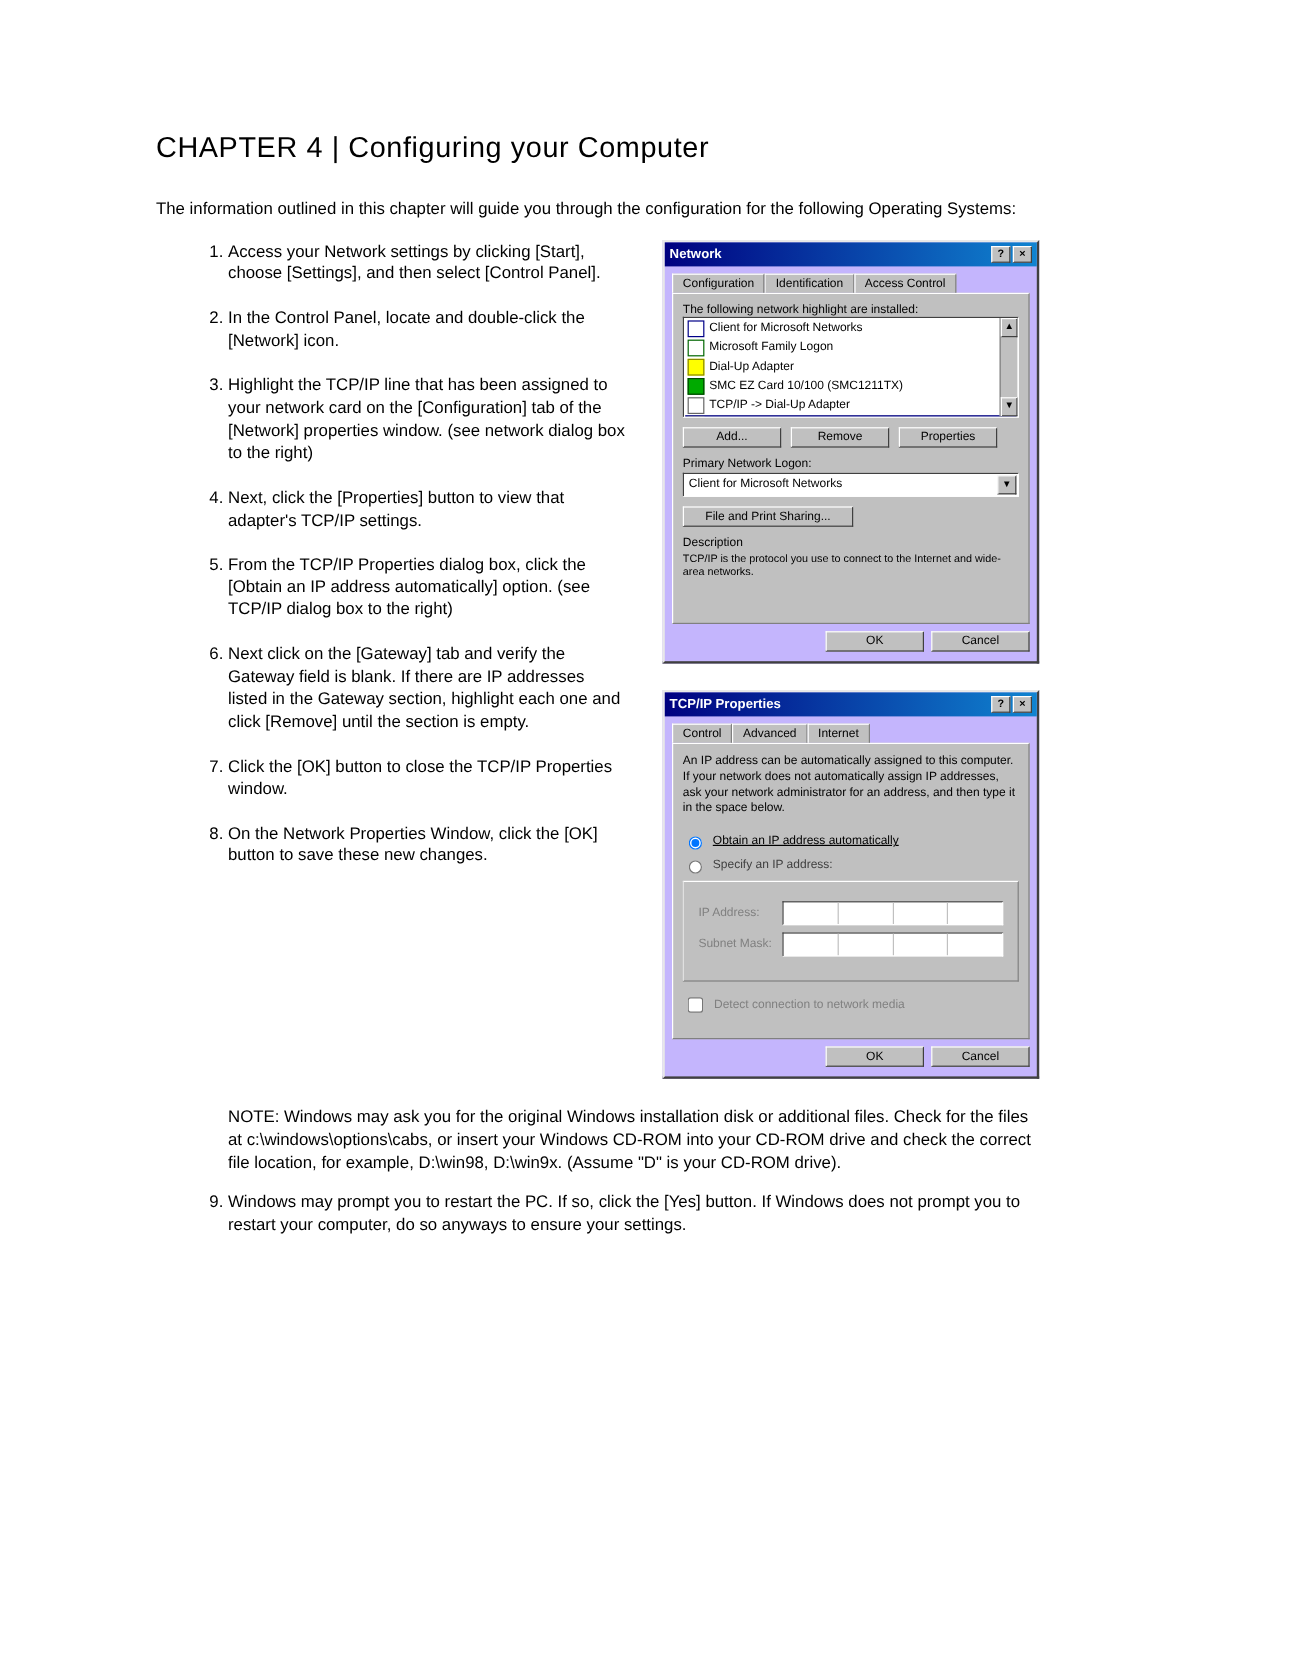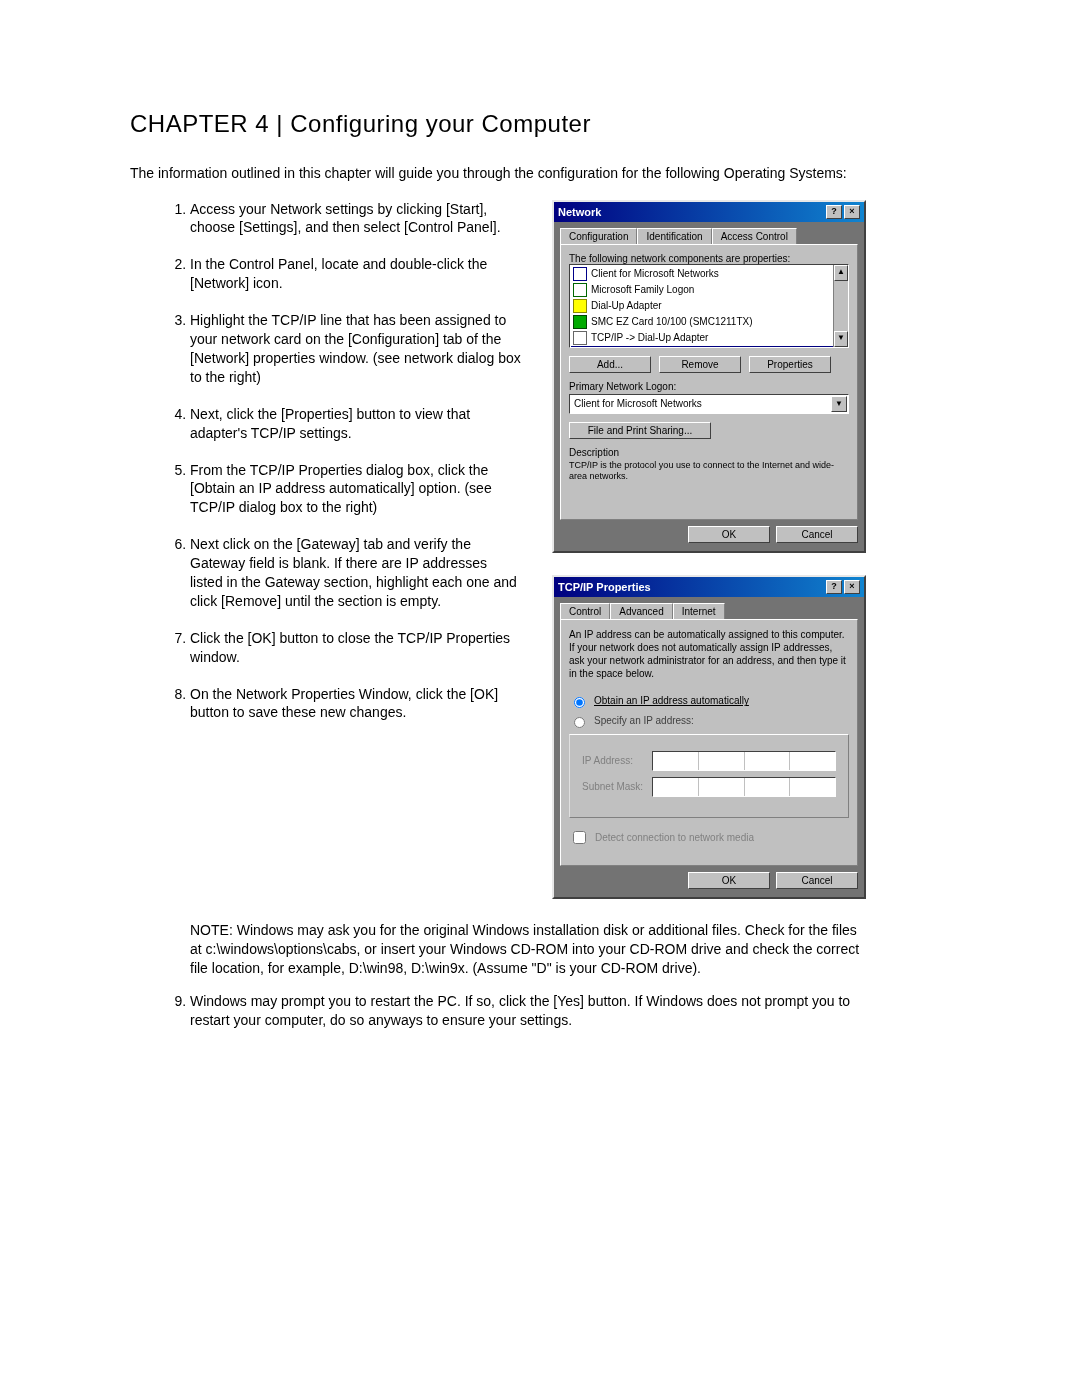--- a/index.html
+++ b/index.html
@@ -59,21 +59,21 @@
   }
   .note {
     margin: 0 0 14px 0;
     padding-left: 60px;
     line-height: 1.35;
   }
 
   
   .dlg {
     width: 310px;
-    background: #737373;
+    background: #c4b5fd;
     border: 2px solid #404040;
     border-top-color: #e8e8e8;
     border-left-color: #e8e8e8;
     font-family: Tahoma, "MS Sans Serif", sans-serif;
     font-size: 10px;
     color: #000;
     margin-bottom: 22px;
   }
   .titlebar {
     background: linear-gradient(90deg, #000080, #1084d0);
@@ -325,21 +325,21 @@
             <div class="titlebar-btn">?</div>
             <div class="titlebar-btn">×</div>
           </div>
         </div>
         <div class="tabs">
           <div class="tab active">Configuration</div>
           <div class="tab">Identification</div>
           <div class="tab">Access Control</div>
         </div>
         <div class="tab-panel">
-          <div>The following network components are properties:</div>
+          <div>The following network highlight are installed:</div>
           <div class="sunken listbox">
             <div class="list-item">
                 <span class="ico ico-net"></span>
                 <span>Client for Microsoft Networks</span>
               </div>
             <div class="list-item">
                 <span class="ico ico-logon"></span>
                 <span>Microsoft Family Logon</span>
               </div>
             <div class="list-item">

